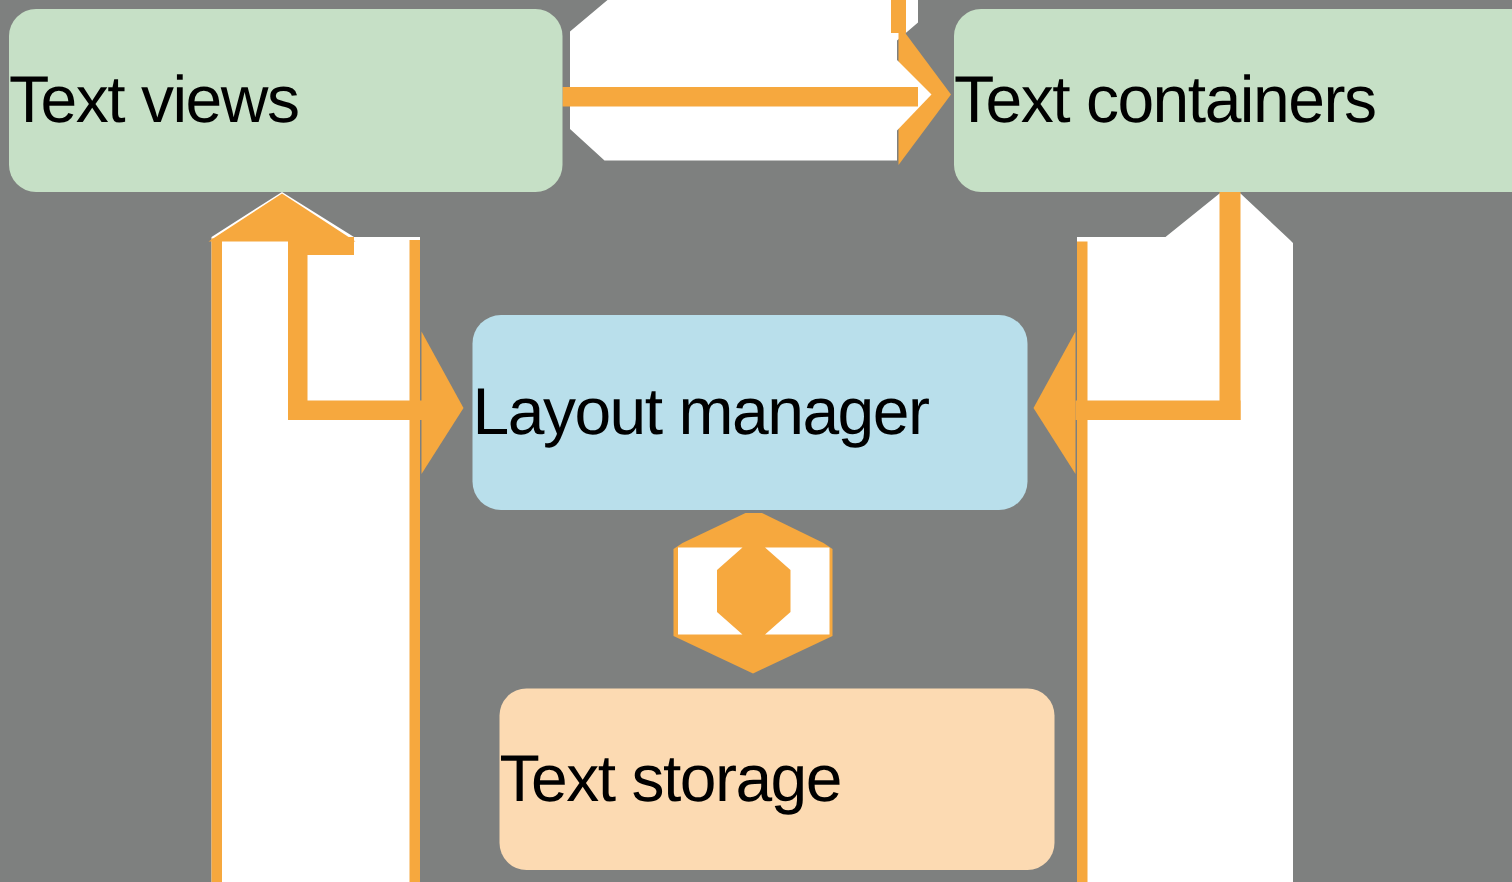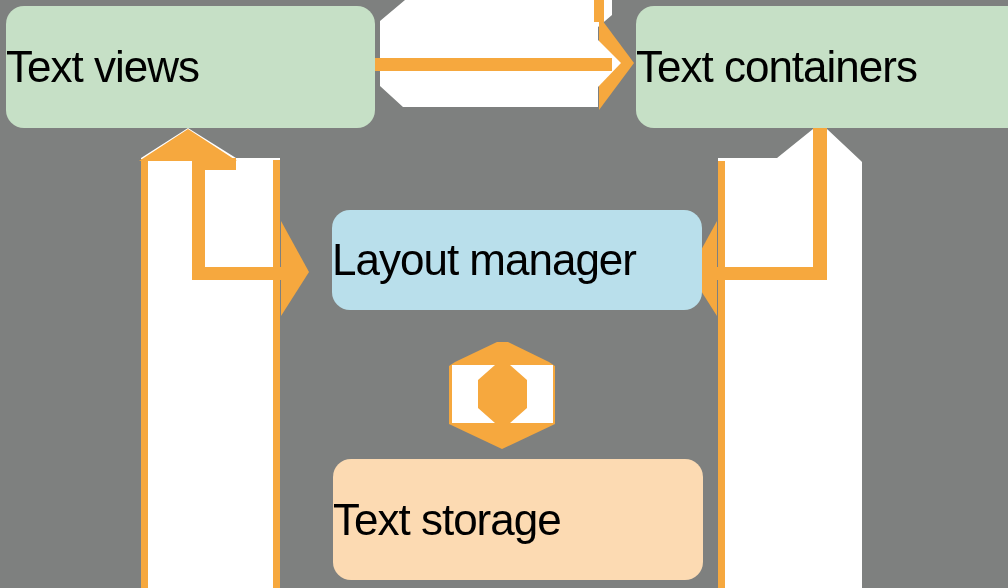--- a/index.html
+++ b/index.html
@@ -14,21 +14,21 @@
   .o{fill:var(--arrow-orange,#f6a83e);}
   .w{fill:var(--arrow-white,#ffffff);}
   .node{
     position:absolute;display:flex;align-items:center;justify-content:flex-start;
     border-radius:18px;color:var(--text,#000);
     font-size:44px;letter-spacing:-1px;line-height:1;
     text-align:center;
   }
   #node-text-views      {left:6px;  top:6px;  width:369px;height:122px;background:var(--node-green,#c6e0c6);}
   #node-text-containers {left:636px;top:6px;  width:412px;height:122px;background:var(--node-green,#c6e0c6);}
-  #node-layout-manager  {left:332px;top:210px;width:370px;height:100px;background:var(--node-blue,#b9dfeb);}
+  #node-layout-manager  {left:315px;top:210px;width:370px;height:130px;background:var(--node-blue,#b9dfeb);border-radius:19px;}
   #node-text-storage    {left:333px;top:459px;width:370px;height:121px;background:var(--node-peach,#fcdab2);}
 </style>
 </head>
 <body>
 
 <div id="stage">
 
   <svg id="arrows" viewBox="0 0 1008 588" aria-hidden="true">
 
     <g>

